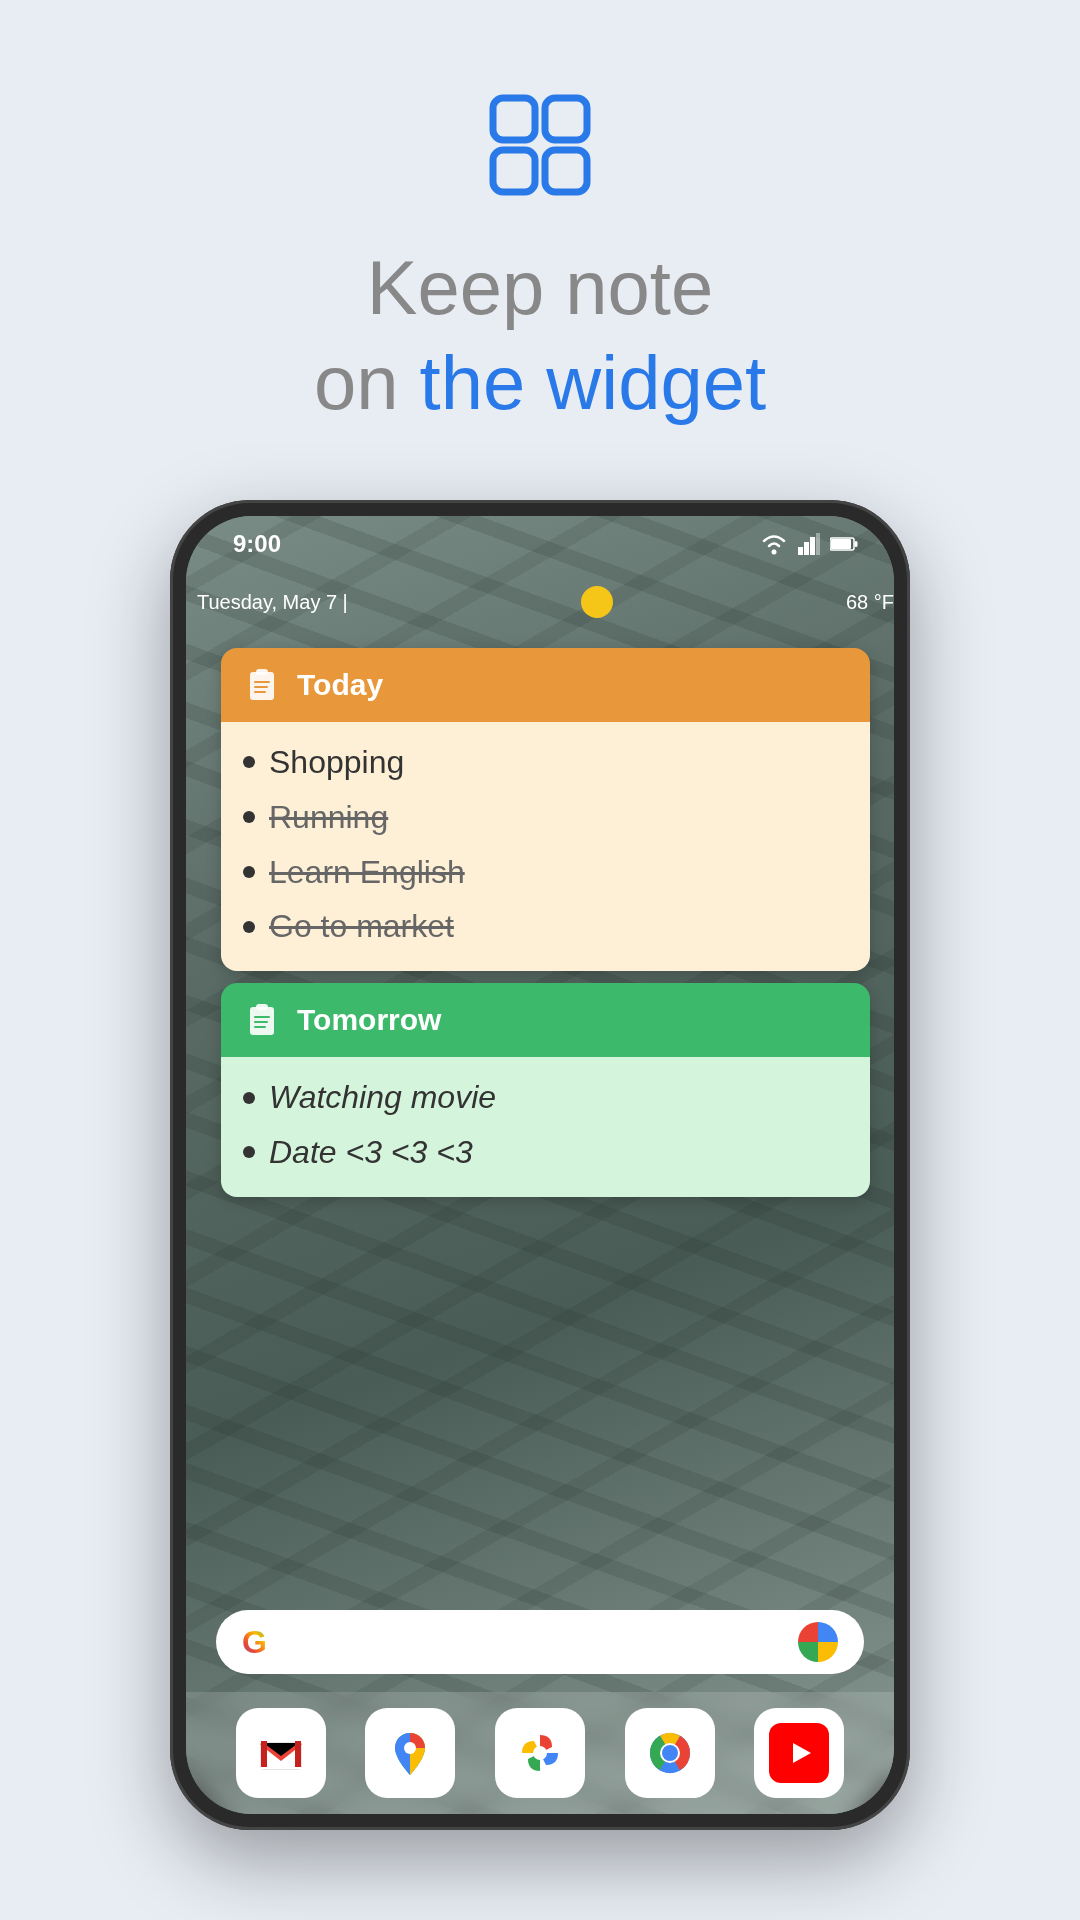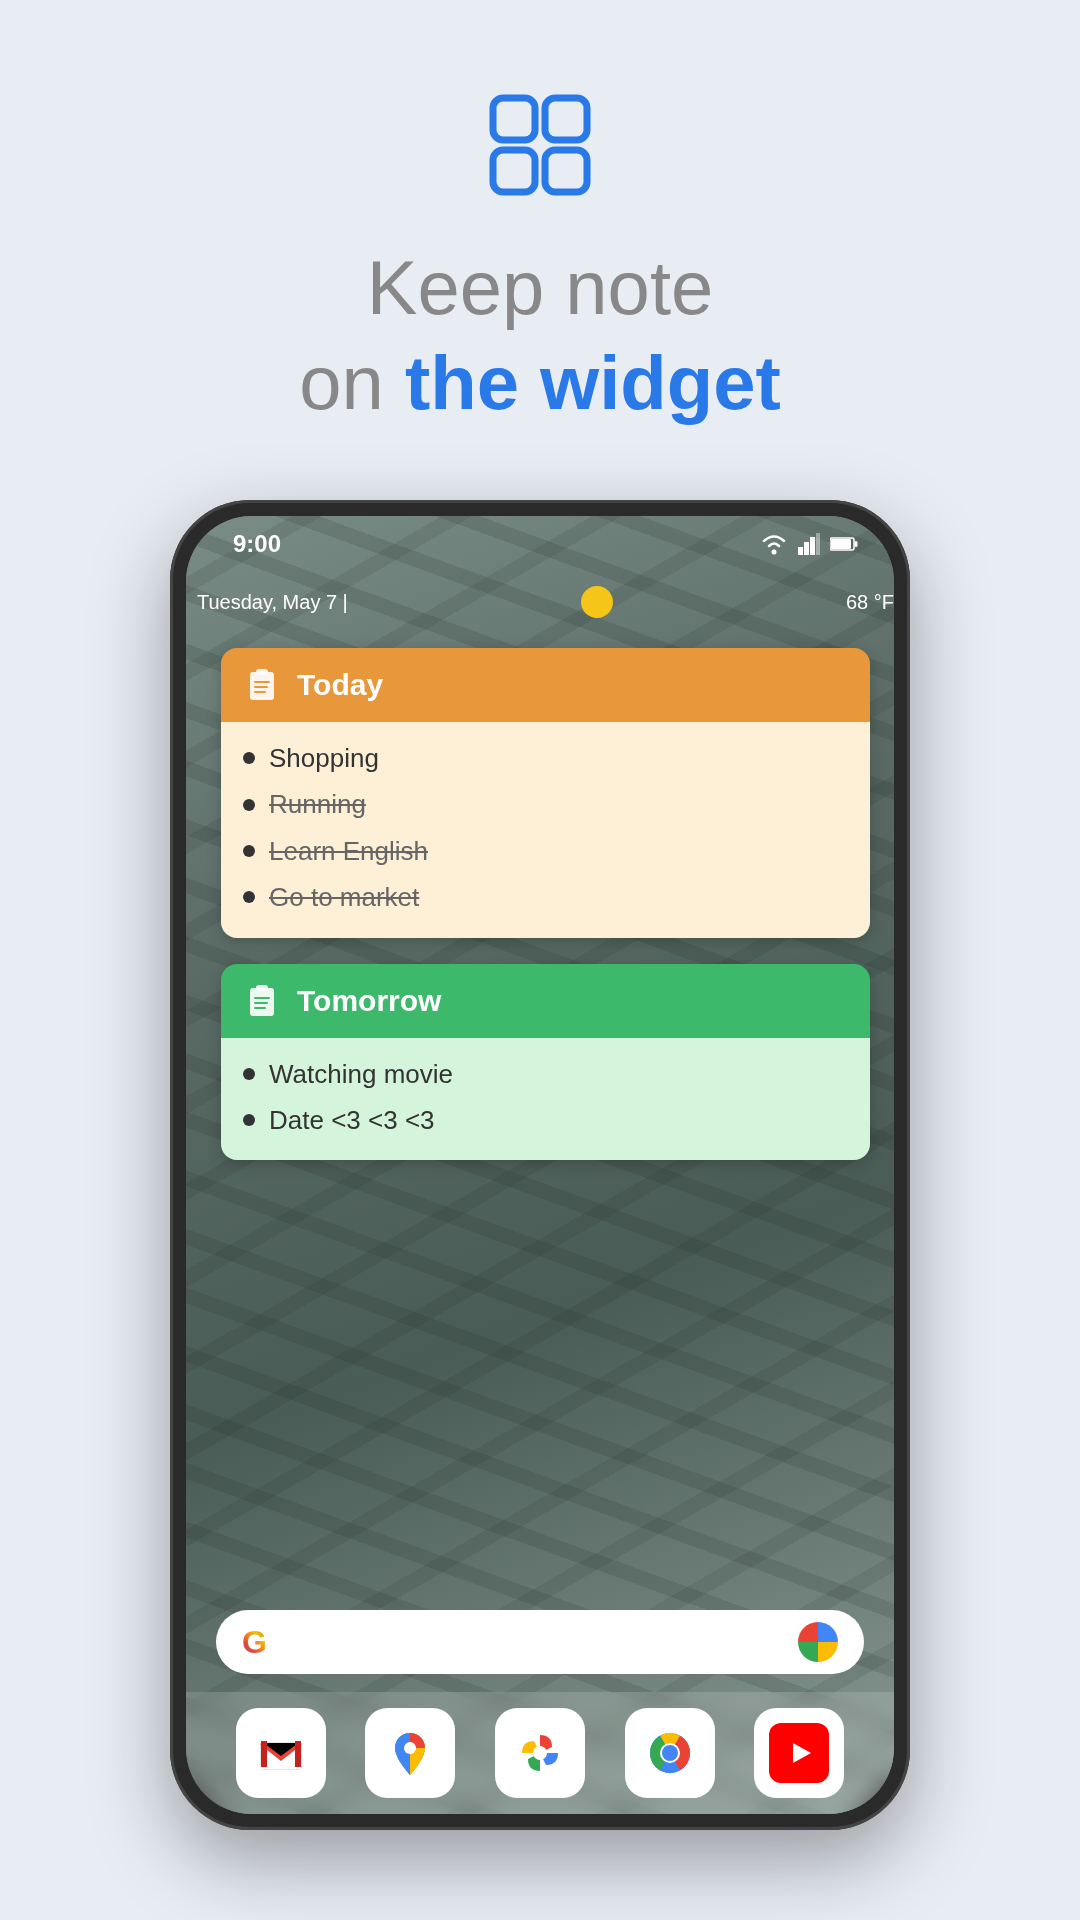--- a/index.html
+++ b/index.html
@@ -32,21 +32,21 @@
     .headline {
       font-size: 76px;
       font-weight: 400;
       color: #888;
       text-align: center;
       line-height: 1.25;
     }
 
     .headline .highlight {
       color: #2979e8;
-      font-weight: 700;
+      font-weight: 400;
     }
 
     .phone-container {
       position: relative;
       width: 740px;
       height: 1330px;
       margin-top: 30px;
     }
 
     .phone-frame {
@@ -141,21 +141,21 @@
       border-radius: 50%;
       display: inline-block;
     }
 
     .widgets-area {
       position: relative;
       z-index: 10;
       padding: 0 24px;
       display: flex;
       flex-direction: column;
-      gap: 26px;
+      gap: 12px;
     }
 
     .widget {
       border-radius: 16px;
       overflow: hidden;
       box-shadow: 0 4px 15px rgba(0,0,0,0.2);
     }
 
     .widget-header {
       display: flex;
@@ -181,27 +181,28 @@
     .widget-body {
       padding: 18px 22px 22px;
     }
 
     .widget-body-today {
       background: #fdf0d6;
     }
 
     .widget-body-tomorrow {
       background: #d4f5dc;
+      font-style: italic;
     }
 
     .todo-item {
       display: flex;
       align-items: center;
       gap: 14px;
-      font-size: 26px;
+      font-size: 32px;
       color: #333;
       margin-bottom: 10px;
       line-height: 1.4;
     }
 
     .todo-item:last-child {
       margin-bottom: 0;
     }
 
     .todo-dot {

